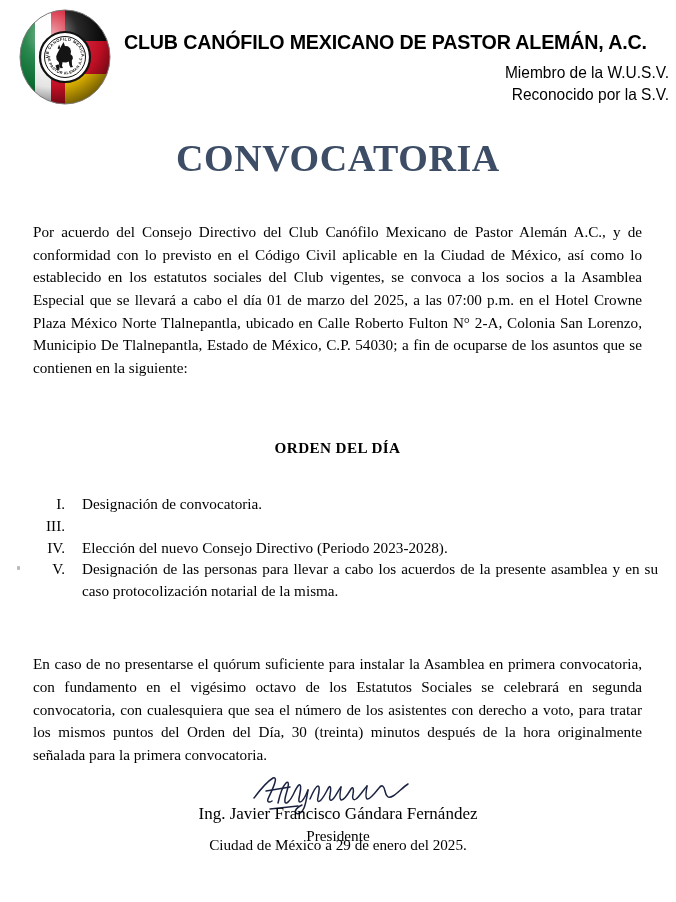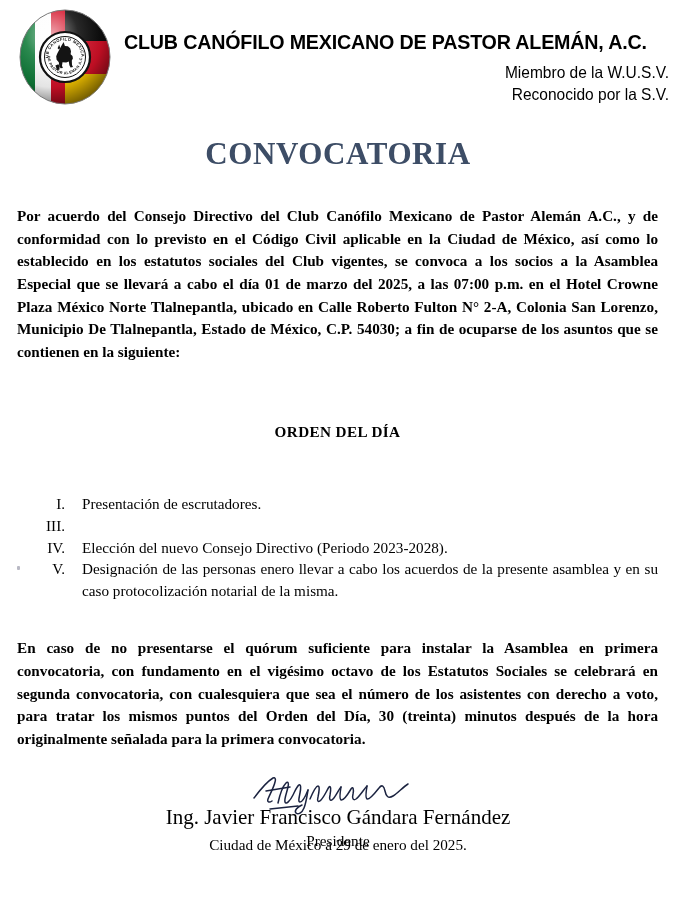--- a/index.html
+++ b/index.html
@@ -67,49 +67,48 @@
 
   
   .doc-title {
     position: absolute;
     top: 136px;
     left: 0;
     width: 676px;
     text-align: center;
     font-family: "Liberation Serif", "DejaVu Serif", serif;
     font-weight: bold;
-    font-size: 31px;
+    font-size: 38px;
     letter-spacing: 0.6px;
     color: #3d4d66;
   }
 
   
   .doc-body {
     position: absolute;
     top: 205px;
     left: 17px;
     width: 641px;
   }
   p.para {
-    margin: 0;
+    margin: 16px;
     text-align: justify;
     text-justify: inter-word;
     font-size: 15.2px;
     line-height: 1.49;
     hyphens: none;
-    font-weight: bold;
   }
   p.para + p.para { margin-top: 15px; }
 
   .section-heading {
     text-align: center;
     font-weight: bold;
     font-size: 15.2px;
     letter-spacing: 0.4px;
-    margin: 16px;
+    margin: 0;
   }
 
   .spacer-lg { height: 44px; }
   .spacer-md { height: 36px; }
 
   
   .agenda {
     margin: 0;
     padding: 0;
     list-style: none;
@@ -157,21 +156,21 @@
     position: absolute;
     left: 50%;
     top: 0;
     margin-left: -92px;
     width: 186px;
     height: 46px;
     pointer-events: none;
   }
   .signer-name {
     position: relative;
-    font-size: 21px;
+    font-size: 17px;
     line-height: 1.34;
     padding-top: 31px;
   }
   .signer-role {
     font-size: 15.2px;
     line-height: 1.34;
   }
 
   .closing-date {
     position: absolute;
@@ -253,32 +252,32 @@
 
   <div class="spacer-lg"></div>
 
   <p class="section-heading">ORDEN DEL DÍA</p>
 
   <div class="spacer-md"></div>
 
   <ol class="agenda">
     <li>
       <span class="num">I.</span>
-      <span class="itxt">Presentación de escrutadores.</span>
+      <span class="itxt">Designación de convocatoria.</span>
     </li>
     <li>
       <span class="num">III.</span>
     </li>
     <li>
       <span class="num">IV.</span>
       <span class="itxt">Elección del nuevo Consejo Directivo (Periodo 2023-2028).</span>
     </li>
     <li>
       <span class="num">V.</span>
-      <span class="itxt">Designación de las personas enero llevar a cabo los acuerdos de la presente asamblea y en su caso protocolización notarial de la misma.</span>
+      <span class="itxt">Designación de las personas para llevar a cabo los acuerdos de la presente asamblea y en su caso protocolización notarial de la misma.</span>
     </li>
   </ol>
 
   <div class="spacer-md"></div>
 
   <p class="para">En caso de no presentarse el quórum suficiente para instalar la Asamblea en primera convocatoria, con fundamento en el vigésimo octavo de los Estatutos Sociales se celebrará en segunda convocatoria, con cualesquiera que sea el número de los asistentes con derecho a voto, para tratar los mismos puntos del Orden del Día, 30 (treinta) minutos después de la hora originalmente señalada para la primera convocatoria.</p>
 </div>
 
 <div class="artifact"></div>
 

